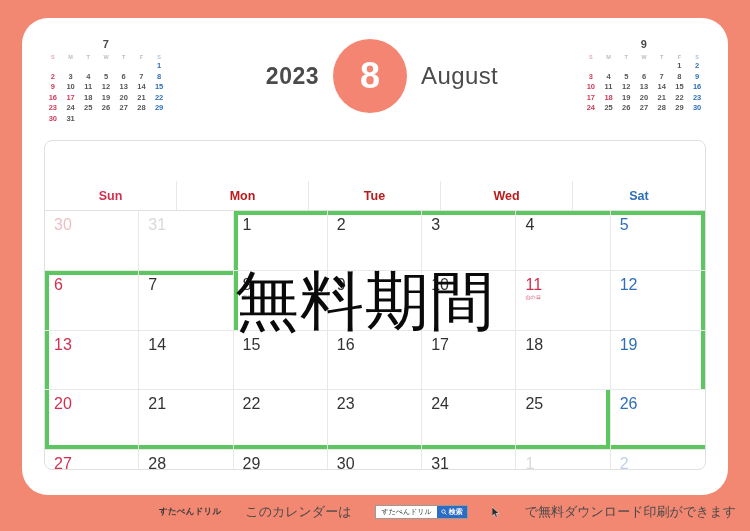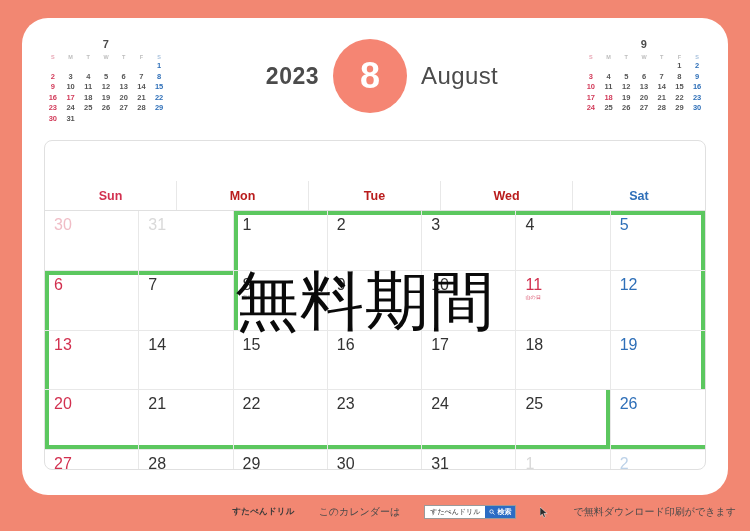--- a/index.html
+++ b/index.html
@@ -237,21 +237,21 @@
     gap: 24px;
     font-size: 8px;
     color: #4a4a4a;
   }
   #brand {
     font-weight: 800;
     color: #3a3a3a;
     font-size: 8.5px;
     letter-spacing: .2px;
   }
-  .ftext { color: #4a4a4a; font-size: 10px; }
+  .ftext { color: #4a4a4a; font-size: 13px; }
   #search-box {
     display: inline-flex;
     align-items: stretch;
     height: 14px;
     border: 1px solid #9a9a9a;
     background: #fff;
   }
   #search-input {
     display: flex;
     align-items: center;

